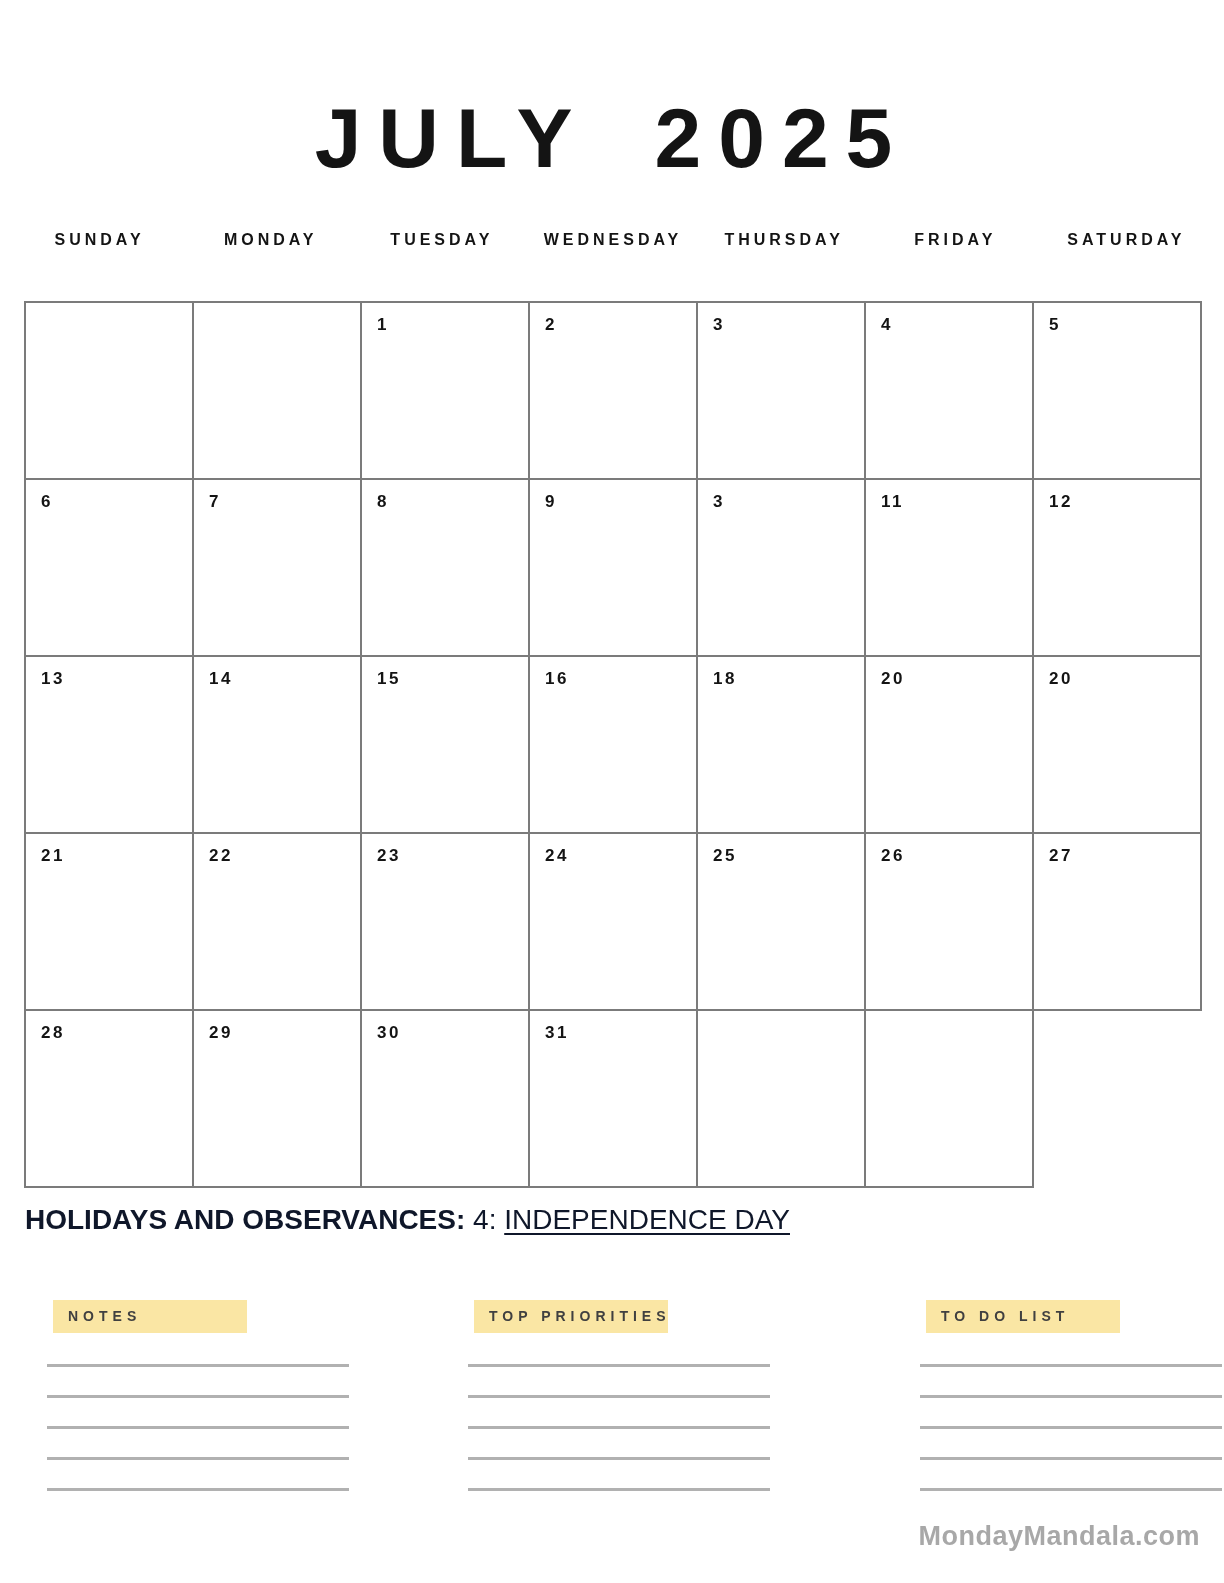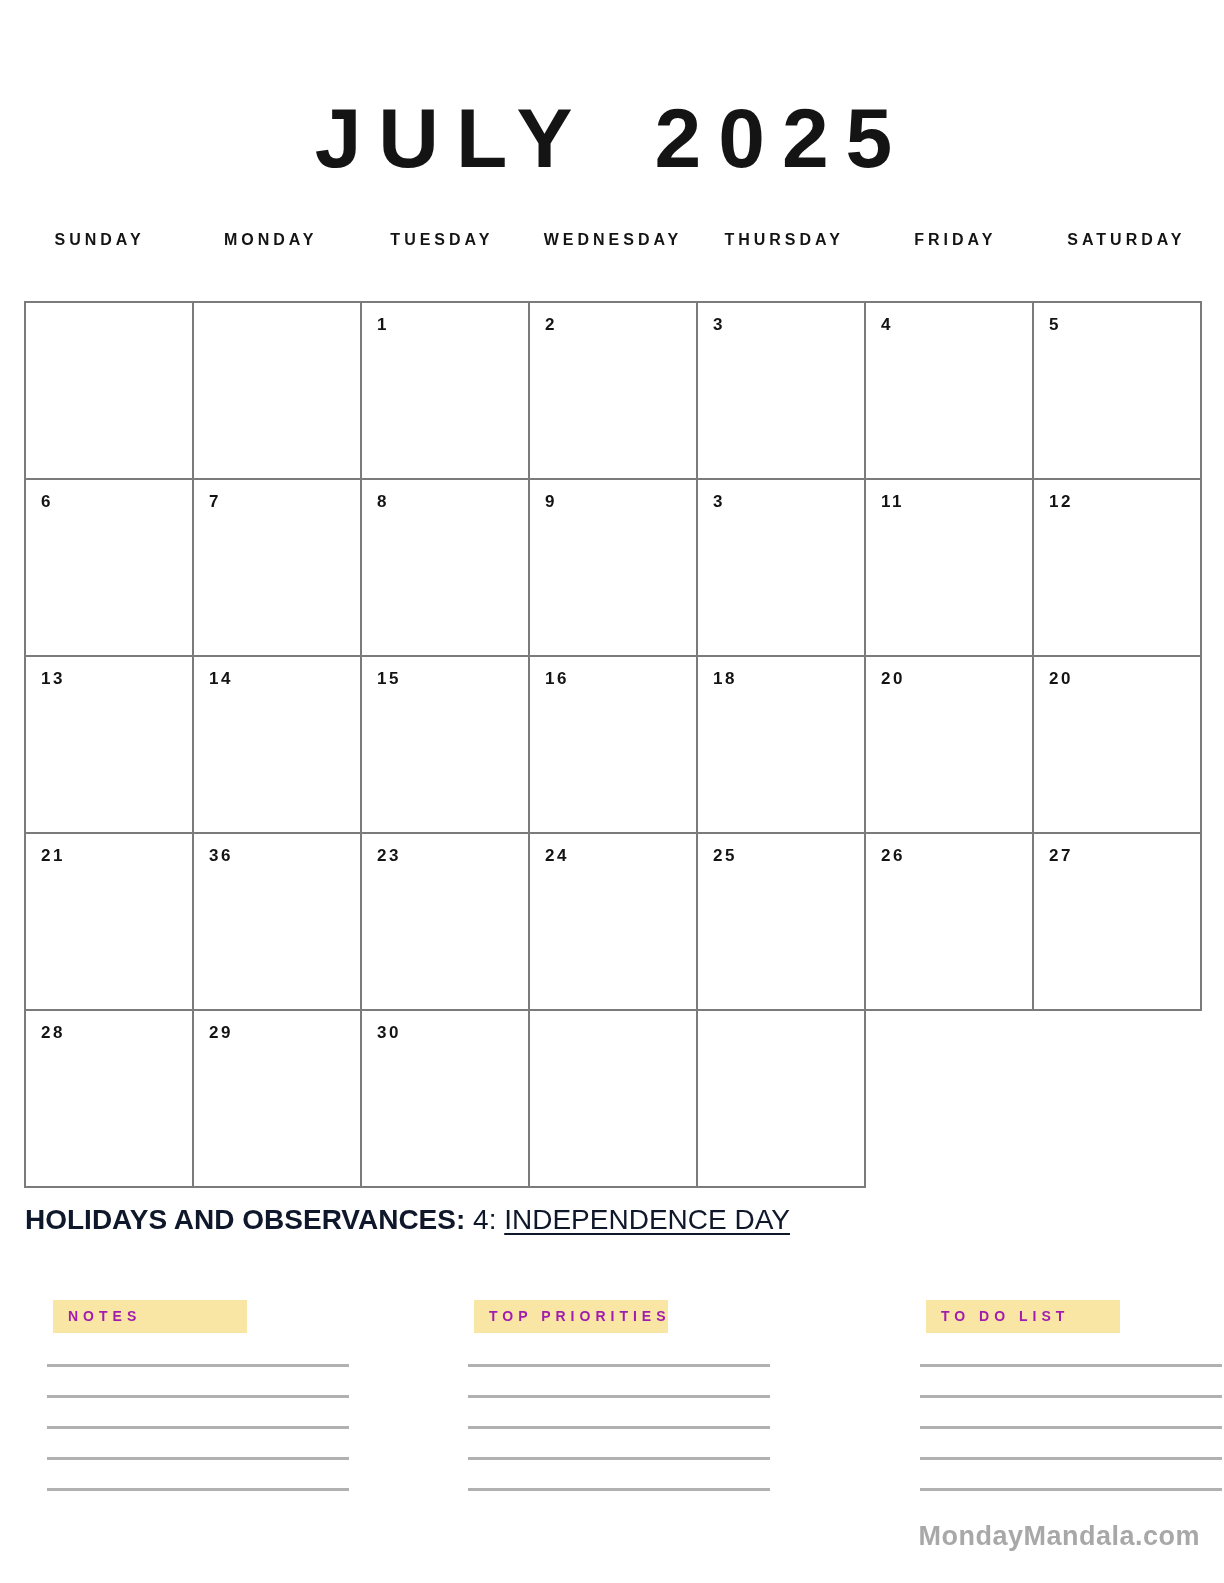--- a/index.html
+++ b/index.html
@@ -100,21 +100,21 @@
   .hl-box {
     margin-left: 6px;
     width: 194px;
     height: 33px;
     background: #fae6a4;
     line-height: 33px;
     padding-left: 15px;
     font-size: 14px;
     font-weight: 700;
     letter-spacing: 5px;
-    color: #a21caf;
+    color: #404040;
     white-space: nowrap;
   }
   .lines { margin-top: 31px; }
   .rule {
     height: 3px;
     background: #b1b1b1;
     margin-bottom: 28px;
   }
 
   
@@ -161,29 +161,30 @@
       <div class="cell">11</div>
       <div class="cell">12</div>
       <div class="cell">13</div>
       <div class="cell">14</div>
       <div class="cell">15</div>
       <div class="cell">16</div>
       <div class="cell">18</div>
       <div class="cell">20</div>
       <div class="cell">20</div>
       <div class="cell">21</div>
-      <div class="cell">36</div>
+      <div class="cell">22</div>
       <div class="cell">23</div>
       <div class="cell">24</div>
       <div class="cell">25</div>
       <div class="cell">26</div>
       <div class="cell">27</div>
       <div class="cell">28</div>
       <div class="cell">29</div>
       <div class="cell">30</div>
+      <div class="cell">31</div>
       <div class="cell"></div>
       <div class="cell"></div>
     </div>
 
   <div class="holidays">
     <span class="bold">HOLIDAYS AND OBSERVANCES:</span>
     <span>
       <span>4:</span>
       <span class="uline">INDEPENDENCE DAY</span>
     </span>

